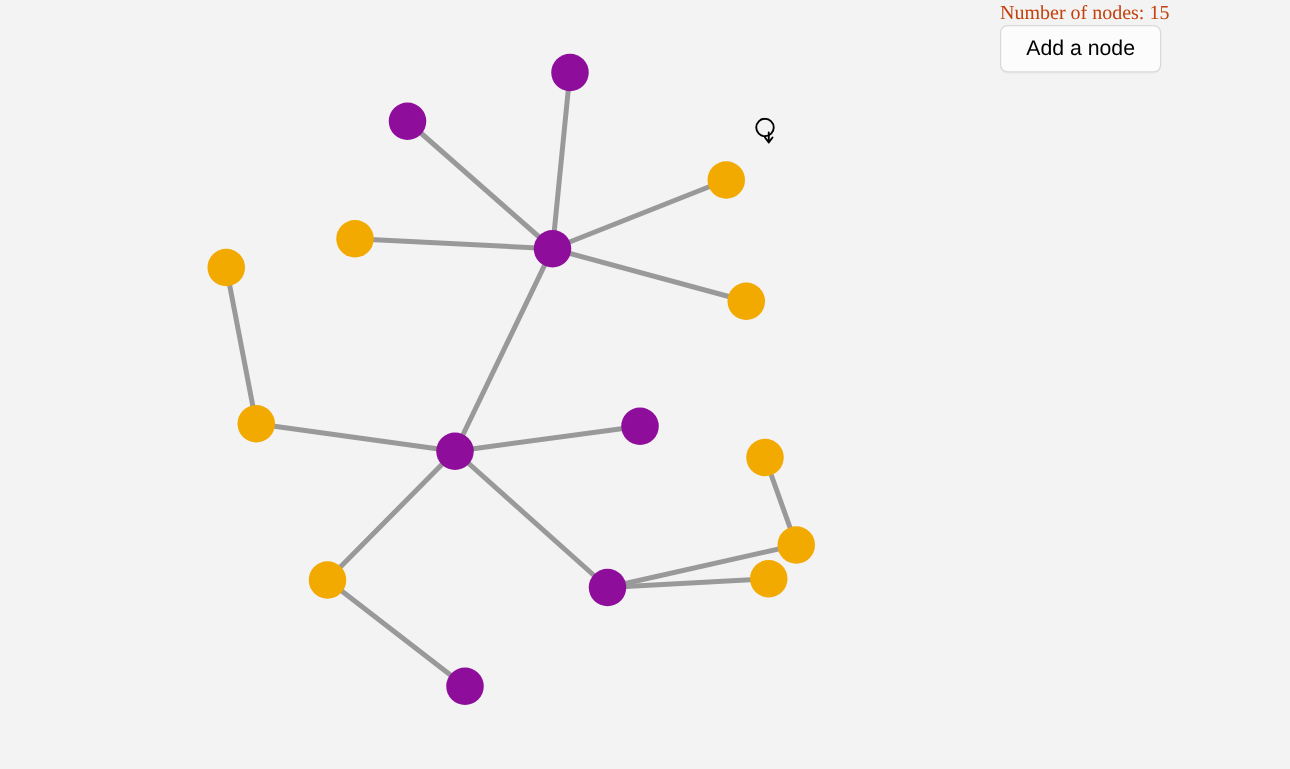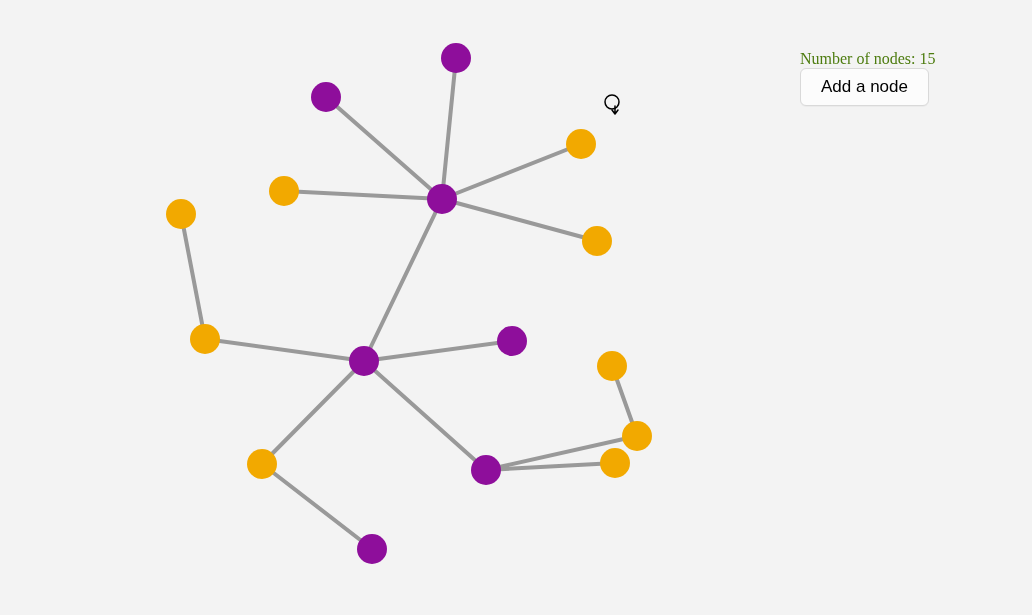--- a/index.html
+++ b/index.html
@@ -21,22 +21,21 @@
   .sidebar {
     position: absolute;
     left: 800px;
     top: 0;
     width: 232px;
     padding-top: 2px;
   }
   .info-line {
     font-size: 16px;
     font-family: "Times New Roman", Times, serif;
-    color: #4d7c0f;
-    margin-top: 48px;
+    color: #c2410c;
   }
   .info-line span { font-family: inherit; }
   .action-heading {
     font-size: 16px;
     font-weight: bold;
     margin-top: 14px;
     margin-bottom: 16px;
     font-family: "Times New Roman", Times, serif;
   }
   .btn {

